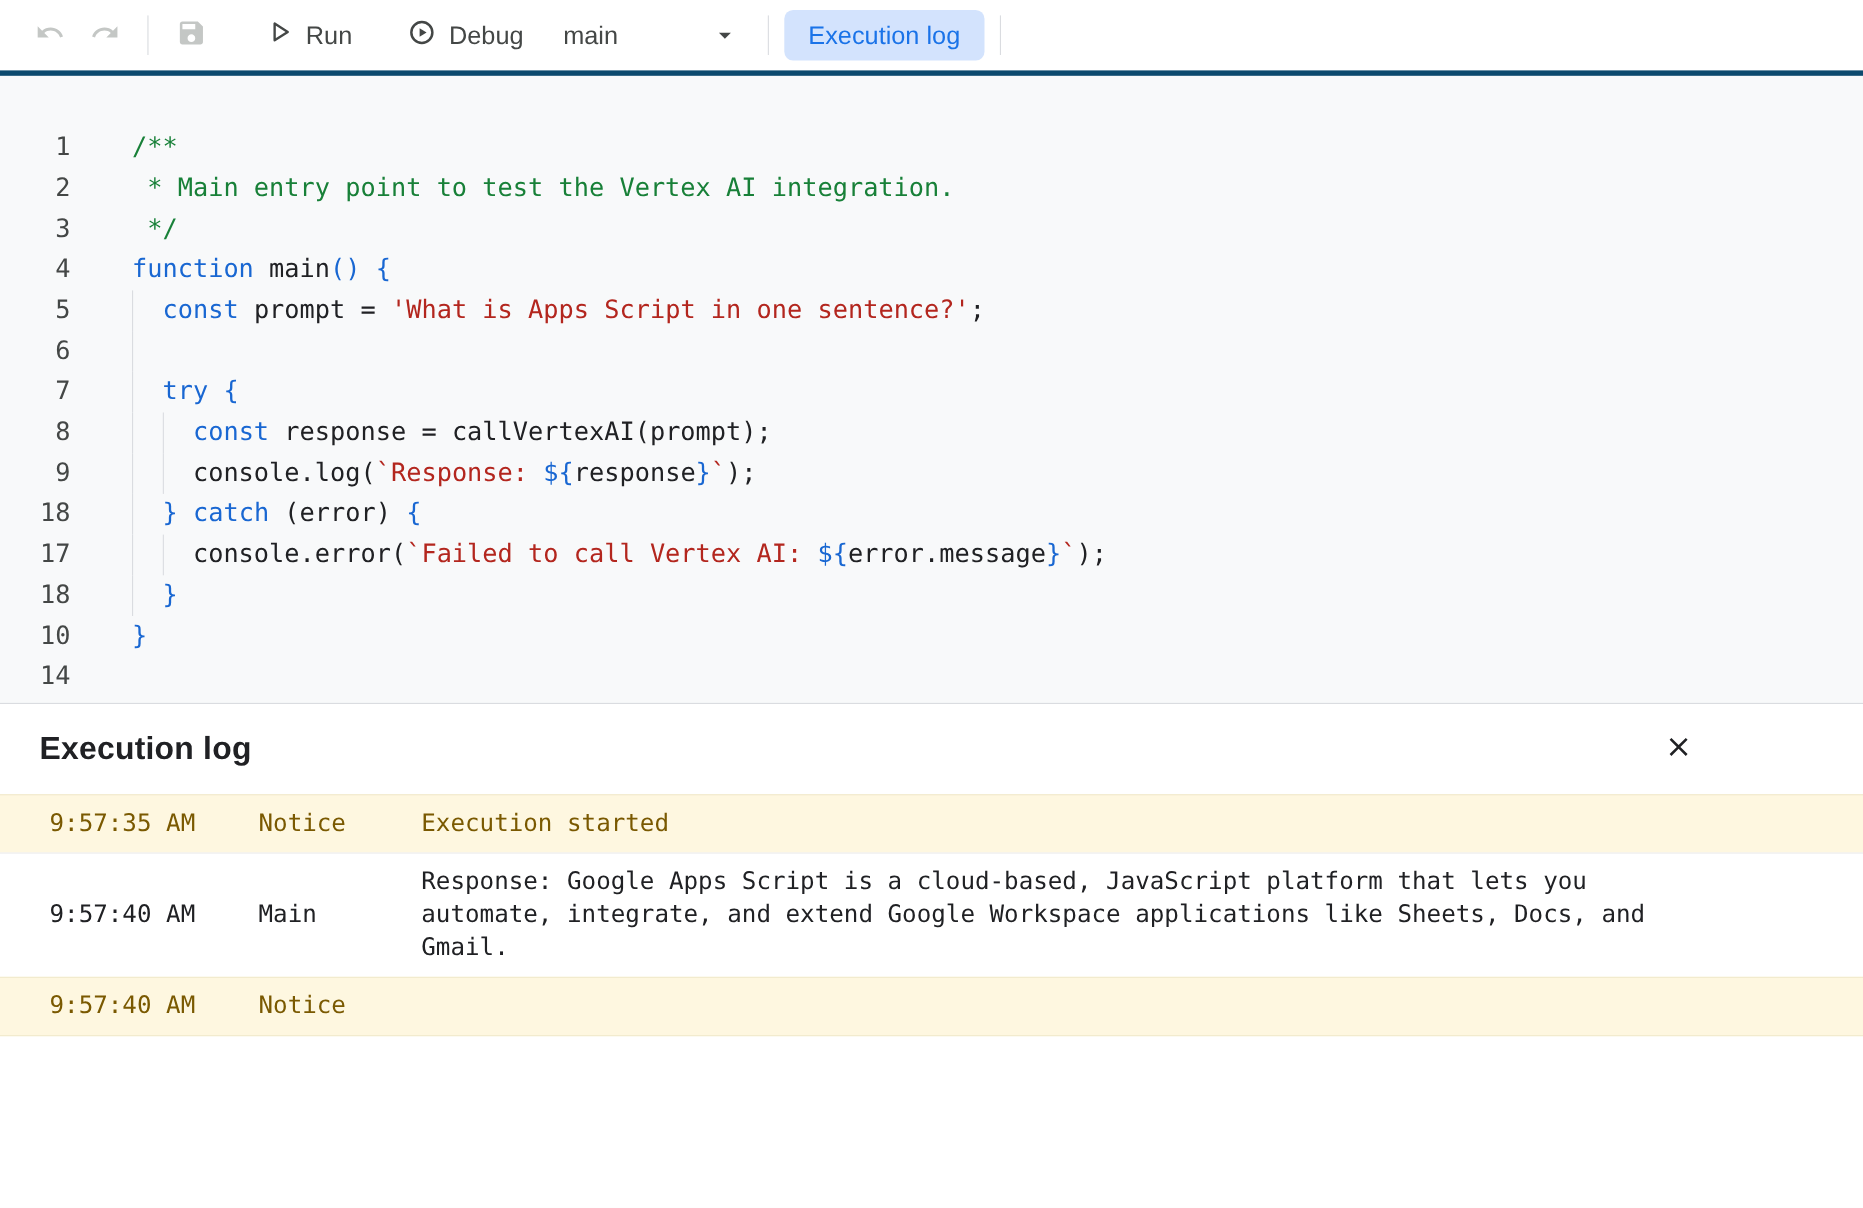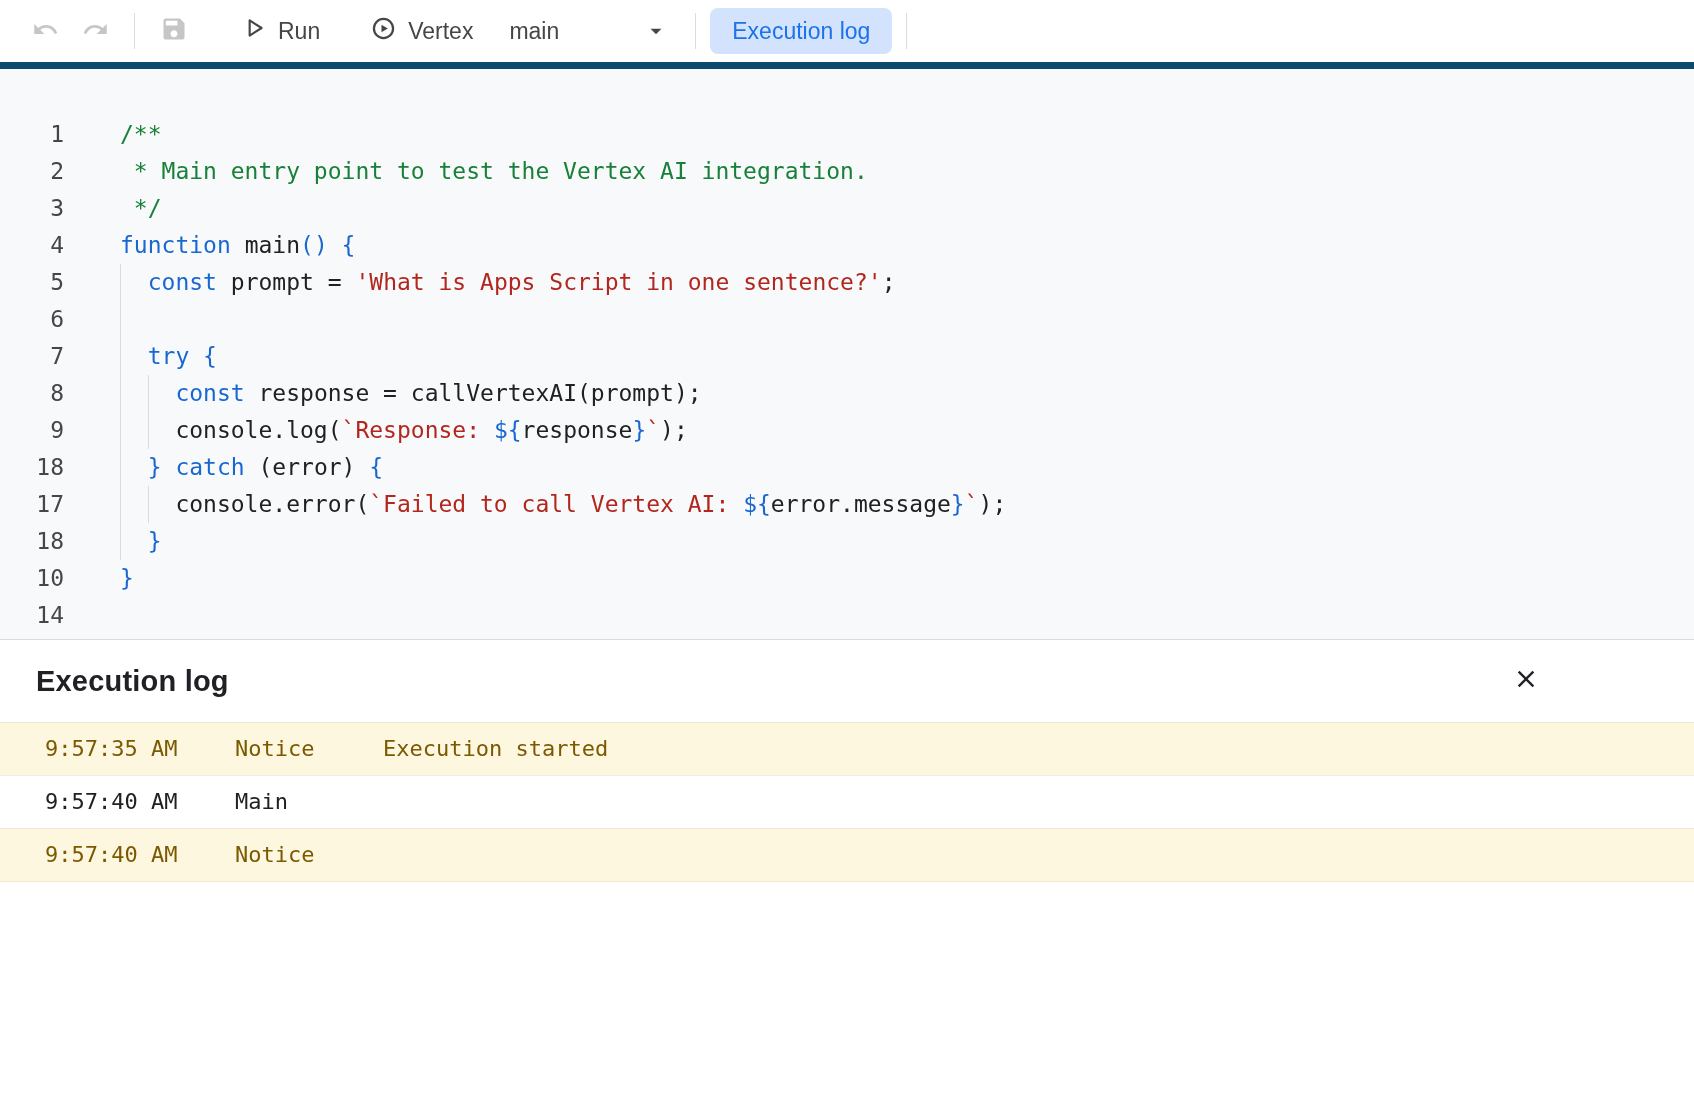--- a/index.html
+++ b/index.html
@@ -1,21 +1,21 @@
 <!DOCTYPE html>
 <html style="--accent-blue: #1a73e8; --exec-log-button-bg: #d3e3fd; --editor-bg: #f8f9fa; --notice-bg: #fef7e0; --notice-text: #7a5901; --keyword: #1967d2; --comment: #188038; --string: #b3261e;"><head>
 <meta charset="utf-8">
 <style>
   html,body{margin:0;padding:0}
   body{width:1694px;height:1098px;background:#fff;overflow:hidden;
        font-family:"Liberation Sans",sans-serif;color:#202124}
   button{background:none;border:none;padding:0;font:inherit;cursor:pointer}
 
   
-  .toolbar{height:69px;box-sizing:border-box;border-bottom:7px solid #0c4a6e;
+  .toolbar{height:69px;box-sizing:border-box;border-bottom:5px solid #0c4a6e;
            display:flex;align-items:center;padding-left:20px;background:#fff}
   .icon-btn{width:50px;height:48px;display:flex;align-items:center;justify-content:center;border-radius:50%}
   .tb-divider{width:1px;height:36px;background:#dadce0;margin:0 14px;flex:none}
   .text-btn{display:flex;align-items:center;gap:11px;color:#444746;font-size:23px;
             font-weight:500;padding:0 16px;height:48px}
   .fn-select{display:flex;align-items:center;color:#444746;font-size:23px;
              padding:0 12px 0 20px;height:48px;cursor:pointer}
   .fn-select .caret{margin-left:84px;display:flex}
   .exec-log-btn{background:var(--exec-log-button-bg,#d3e3fd);color:var(--accent-blue,#1a73e8);
                 font-size:23px;font-weight:500;height:46px;padding:0 22px;border-radius:8px}
@@ -77,21 +77,21 @@
       <span><svg width="26" height="26" viewBox="0 0 24 24">
             <path d="M8 5v14l11-7z" fill="none" stroke="#444746" stroke-width="2" stroke-linejoin="round"></path>
           </svg></span>
       <span>Run</span>
     </button>
     <button class="text-btn" style="margin-left:18px">
       <span><svg width="27" height="27" viewBox="0 0 24 24">
             <circle cx="12" cy="12" r="8.5" fill="none" stroke="#444746" stroke-width="2"></circle>
             <path d="M10.2 8.6l5.6 3.4-5.6 3.4z" fill="#444746"></path>
           </svg></span>
-      <span>Vertex</span>
+      <span>Debug</span>
     </button>
     <div class="fn-select">
       <span>main</span>
       <span class="caret">
           <svg width="26" height="26" viewBox="0 0 24 24">
             <path d="M7 10l5 5 5-5z" fill="#444746"></path>
           </svg>
         </span>
     </div>
     <div class="tb-divider"></div>
@@ -130,20 +130,21 @@
     </div>
     <div>
         <div class="log-row notice">
           <div class="log-time">9:57:35 AM</div>
           <div class="log-level">Notice</div>
           <div class="log-message">Execution started</div>
         </div>
         <div class="log-row info">
           <div class="log-time">9:57:40 AM</div>
           <div class="log-level">Main</div>
+          <div class="log-message">Response: Google Apps Script is a cloud-based, JavaScript platform that lets you automate, integrate, and extend Google Workspace applications like Sheets, Docs, and Gmail.</div>
         </div>
         <div class="log-row notice">
           <div class="log-time">9:57:40 AM</div>
           <div class="log-level">Notice</div>
         </div>
       </div>
   </div>
 
 </div>
 

